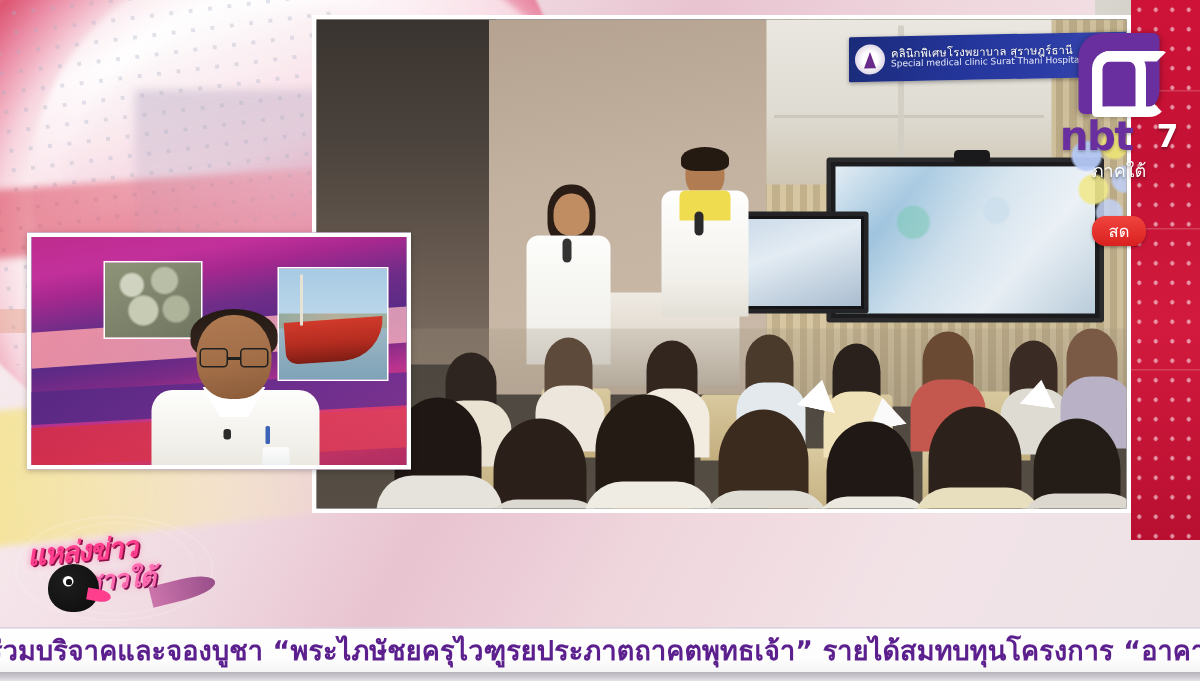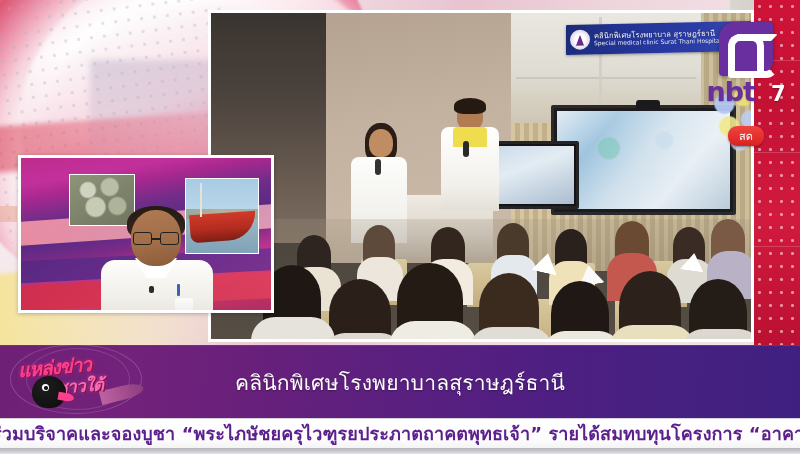--- a/index.html
+++ b/index.html
@@ -167,21 +167,21 @@
 
   
   .nbt-block { position:absolute; left:700px; top:22px; width:92px; text-align:center; z-index:9; }
   .nbt-mark { width:54px; height:54px; margin:0 auto; background:#6a2f9e;
     border-radius:16px 4px 16px 4px; position:relative;
     box-shadow:0 1px 4px rgba(0,0,0,.35); }
   .nbt-mark::before { content:""; position:absolute; left:9px; top:12px; width:36px; height:30px;
     border:7px solid #ffffff; border-radius:12px 3px 12px 3px; border-right-color:transparent; }
   .nbt-mark::after { content:""; position:absolute; right:9px; top:12px; width:20px; height:30px;
     border:7px solid #ffffff; border-left:none; border-radius:0 12px 3px 0; }
-  .nbt-wordrow { display:flex; align-items:flex-end; justify-content:center; gap:16px; margin-top:2px; }
+  .nbt-wordrow { display:flex; align-items:center; justify-content:center; gap:16px; margin-top:2px; }
   .nbt-word { font-size:27px; font-weight:bold; color:#6a2f9e; letter-spacing:-1px; line-height:1;
     text-shadow:0 1px 2px rgba(0,0,0,.25); }
   .nbt-num { font-size:21px; font-weight:bold; color:#ffffff; line-height:1;
     text-shadow:0 1px 2px rgba(0,0,0,.4); }
   .nbt-region { font-size:12px; color:#ffffff; margin-top:-1px; text-shadow:0 1px 2px rgba(0,0,0,.45); }
   .nbt-live { display:inline-block; margin-top:21px; padding:1px 11px; border-radius:9px;
     background:linear-gradient(180deg,#f0443f,#d9211f); color:#fff; font-size:11px;
     box-shadow:0 1px 2px rgba(0,0,0,.35); }
 
   
@@ -411,20 +411,21 @@
       <div style="position:absolute;left:470px; top:316px; width:80px; height:28px; background:#dcd8d0; border-radius:22px 22px 0 0;"></div>
     </div>
   </div>
 
   <div class="nbt-block">
     <div class="nbt-mark"></div>
     <div class="nbt-wordrow">
       <span class="nbt-word">nbt</span>
       <span class="nbt-num">7</span>
     </div>
+    <div class="nbt-region">ภาคใต้</div>
     <div class="nbt-live">สด</div>
   </div>
 
   <div class="video-inset">
     <div class="ins-bg"></div>
     <div class="ins-stripe1"></div>
     <div class="ins-stripe2"></div>
     <div class="ins-stripe3"></div>
     <div class="ins-photo1"></div>
     <div class="ins-photo2">
@@ -440,23 +441,20 @@
       <div class="an-glass">
           <span></span>
           <span></span>
         </div>
       <div class="an-mic"></div>
       <div class="an-pen"></div>
       <div class="an-glass-cup"></div>
     </div>
   </div>
 
-  <div class="caption-bar">
-    <div class="caption-text">คลินิกพิเศษโรงพยาบาลสุราษฎร์ธานี</div>
-  </div>
 
   <div class="prog-logo">
     <div class="pl-ring"></div>
     <div class="pl-ring2"></div>
     <div class="pl-t1">แหล่งข่าว</div>
     <div class="pl-tail"></div>
     <div class="pl-t2">ชาวใต้</div>
     <div class="pl-bird">
         <i></i>
       </div>

